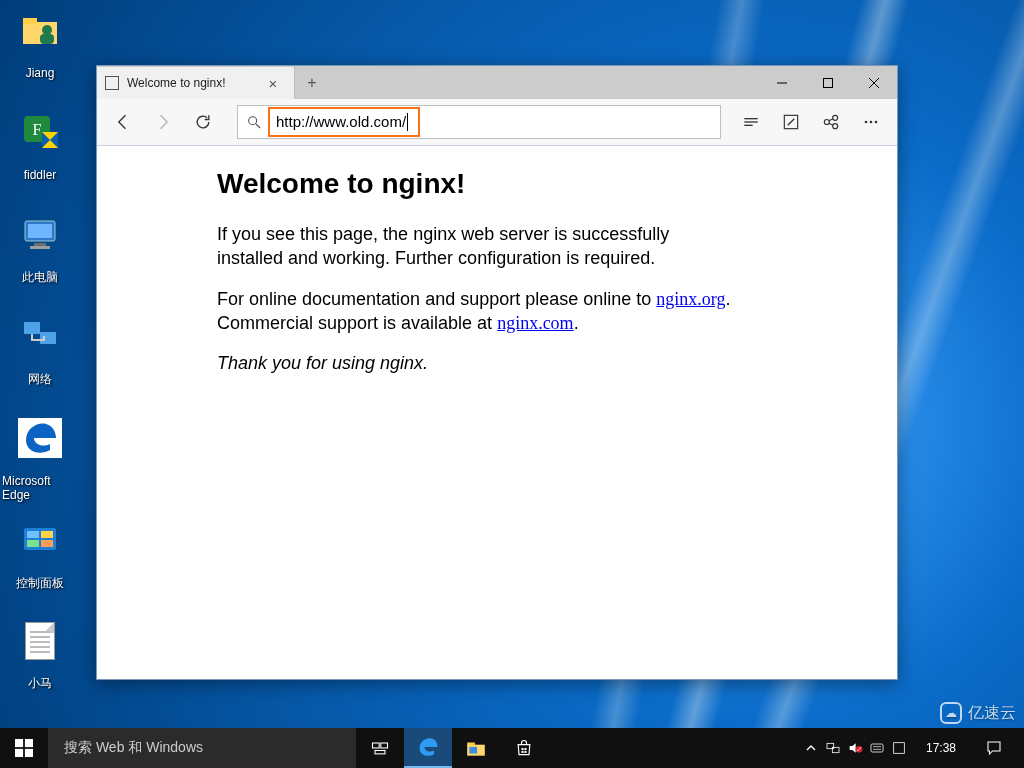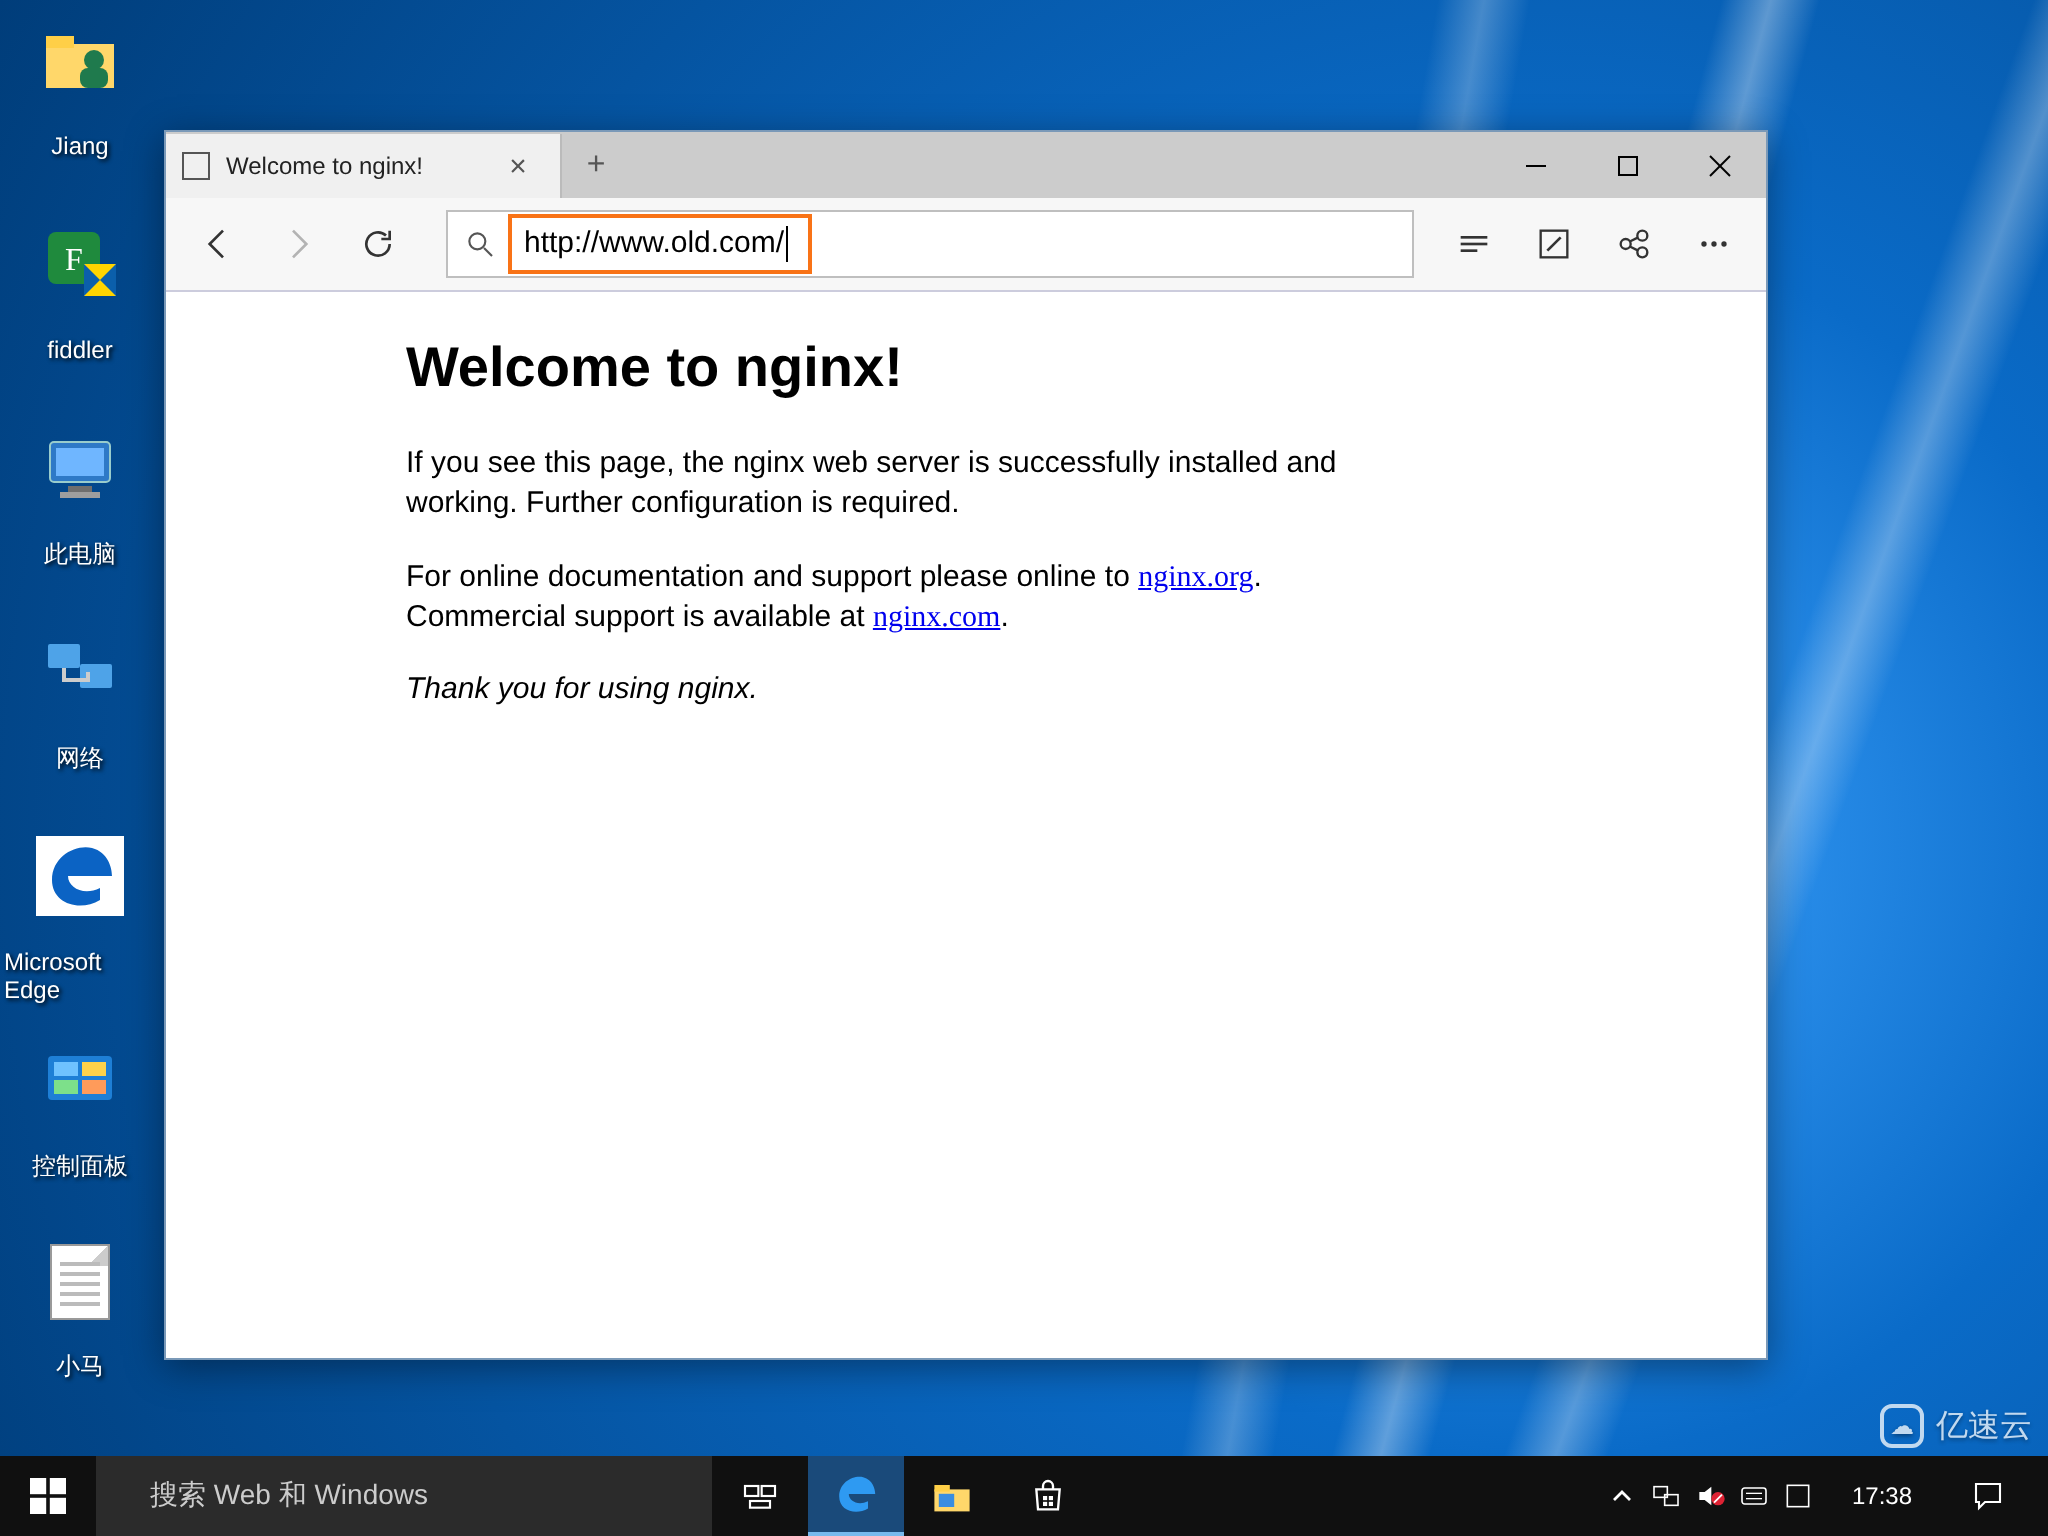--- a/index.html
+++ b/index.html
@@ -34,21 +34,21 @@
   .glyph.network { }
   .glyph.recycle { }
   .glyph.control-panel { }
   .glyph.edge { width:44px; height:44px; background:#fff; display:flex; align-items:center; justify-content:center; }
   .glyph.txtfile { width:30px; height:38px; background:#fff; border:1px solid #999; position:relative; }
   .glyph.txtfile::before { content:""; position:absolute; top:0; right:0; width:10px; height:10px; background:linear-gradient(135deg,#fff 49%,#ccc 50%); }
   .glyph.txtfile::after { content:""; position:absolute; left:4px; top:8px; width:20px; height:2px; background:#bbb; box-shadow:0 5px #bbb,0 10px #bbb,0 15px #bbb,0 20px #bbb; }
 
   
   .browser {
-    position:absolute; left:82px; top:65px; width:802px; height:615px;
+    position:absolute; left:96px; top:65px; width:802px; height:615px;
     background:#fff; border:1px solid #7a99b8; box-shadow:0 4px 18px rgba(0,0,0,.4);
     display:flex; flex-direction:column;
   }
   .tabstrip {
     height:33px; background:#ccc; display:flex; align-items:flex-end; position:relative;
   }
   .tab {
     height:32px; width:198px; background:#f0f0f0; display:flex; align-items:center;
     padding:0 8px; font-size:12px; color:#222; position:relative; border-right:1px solid #bbb;
   }
@@ -78,32 +78,32 @@
     color:#000;
   }
   .caret { display:inline-block; width:1px; height:18px; background:#000; vertical-align:middle; margin-left:1px; animation:blink 1s steps(1) infinite; }
   @keyframes blink { 50% { opacity:0; } }
   .rtbtns { display:flex; }
 
   .page {
     flex:1; overflow:auto; padding:16px 120px 20px 120px; background:#fff; font-family:Verdana,Tahoma,Arial,sans-serif;
   }
   .page h1 { font-size:28px; font-weight:bold; margin:6px 0 22px 0; }
-  .page p { font-size:15px; line-height:1.35; margin:0 0 16px 0; max-width:520px; color:#000; }
+  .page p { font-size:18px; line-height:1.35; margin:0 0 16px 0; max-width:520px; color:#000; }
   .page a { color:#0000ee; text-decoration:underline;font-family:Liberation Serif, serif; }
   .page p.thanks { font-style:italic; }
 
   
   .taskbar {
     position:absolute; left:0; bottom:0; width:100%; height:40px;
     background:#101010; display:flex; align-items:stretch; color:#fff;
   }
   .start { width:48px; display:flex; align-items:center; justify-content:center; cursor:pointer; }
   .search-box {
-    width:308px; background:#2b2b2b; color:#ccc; display:flex; align-items:center; padding:0 27px; font-size:14px;
+    width:308px; background:#2b2b2b; color:#ccc; display:flex; align-items:center; padding:0 16px; font-size:14px;
   }
   .task-btn {
     width:48px; display:flex; align-items:center; justify-content:center; cursor:pointer; position:relative;
   }
   .task-btn.active { background:#2a2a2a; border-bottom:2px solid #76b9ed; }
   .task-btn.edge.active { background:#1a4a7a; border-bottom:2px solid #76b9ed; }
   .tray { margin-left:auto; display:flex; align-items:center; padding:0 2px; }
   .tray-ic { width:22px; height:40px; display:flex; align-items:center; justify-content:center; cursor:pointer; font-size:13px; color:#fff; }
   .clock { width:62px; display:flex; flex-direction:column; align-items:center; justify-content:center; font-size:12px; line-height:13px; cursor:pointer;text-align:right; }
   .notif { width:44px; display:flex; align-items:center; justify-content:center; cursor:pointer; }

